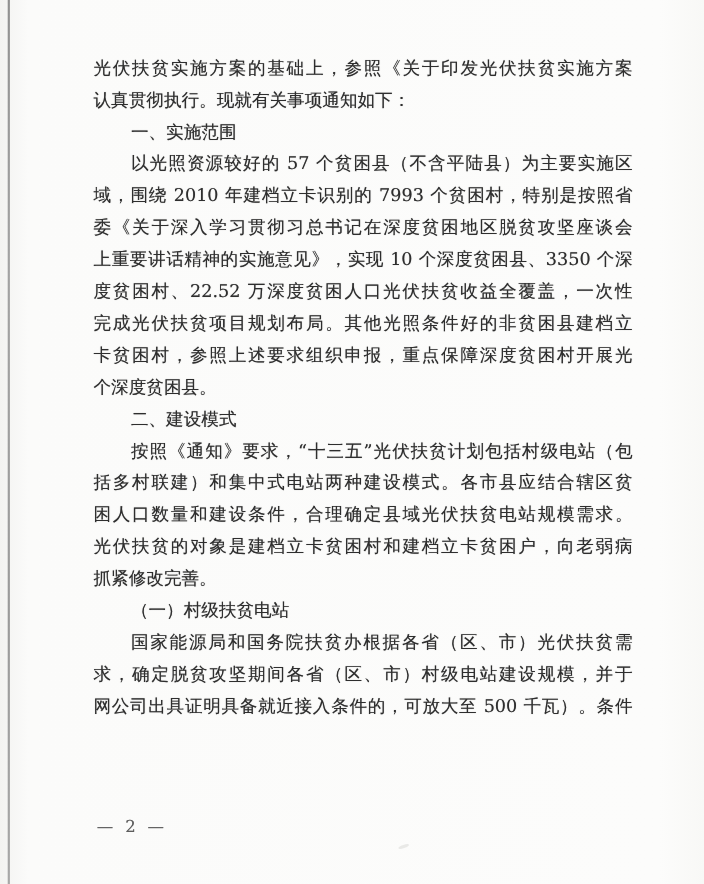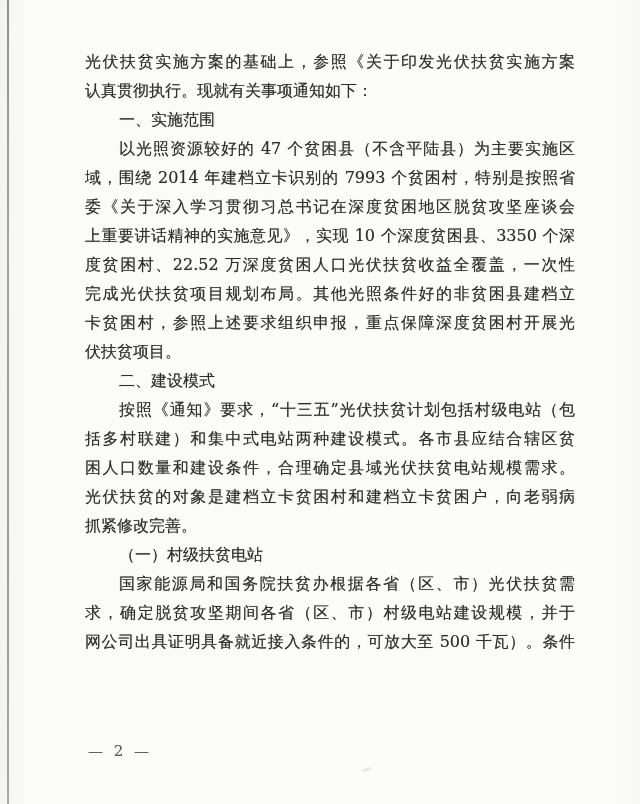--- a/index.html
+++ b/index.html
@@ -71,28 +71,28 @@
 </head>
 <body>
 
 <div class="page">
   <div class="scan-line"></div>
 
   <main class="body">
     <div class="ln fill">光伏扶贫实施方案的基础上，参照《关于印发光伏扶贫实施方案</div>
     <div class="ln">认真贯彻执行。现就有关事项通知如下：</div>
     <div class="ln indent">一、实施范围</div>
-    <div class="ln indent fill">以光照资源较好的 47 个贫困县（不含平陆县）为主要实施区</div>
-    <div class="ln fill">域，围绕 2014 年建档立卡识别的 7993 个贫困村，特别是按照省</div>
+    <div class="ln indent fill">以光照资源较好的 57 个贫困县（不含平陆县）为主要实施区</div>
+    <div class="ln fill">域，围绕 2010 年建档立卡识别的 7993 个贫困村，特别是按照省</div>
     <div class="ln fill">委《关于深入学习贯彻习总书记在深度贫困地区脱贫攻坚座谈会</div>
     <div class="ln fill">上重要讲话精神的实施意见》，实现 10 个深度贫困县、3350 个深</div>
     <div class="ln fill">度贫困村、22.52 万深度贫困人口光伏扶贫收益全覆盖，一次性</div>
     <div class="ln fill">完成光伏扶贫项目规划布局。其他光照条件好的非贫困县建档立</div>
     <div class="ln fill">卡贫困村，参照上述要求组织申报，重点保障深度贫困村开展光</div>
-    <div class="ln">伏扶贫项目。</div>
+    <div class="ln">个深度贫困县。</div>
     <div class="ln indent">二、建设模式</div>
     <div class="ln indent fill">按照《通知》要求，“十三五”光伏扶贫计划包括村级电站（包</div>
     <div class="ln fill">括多村联建）和集中式电站两种建设模式。各市县应结合辖区贫</div>
     <div class="ln fill">困人口数量和建设条件，合理确定县域光伏扶贫电站规模需求。</div>
     <div class="ln fill">光伏扶贫的对象是建档立卡贫困村和建档立卡贫困户，向老弱病</div>
     <div class="ln">抓紧修改完善。</div>
     <div class="ln indent">（一）村级扶贫电站</div>
     <div class="ln indent fill">国家能源局和国务院扶贫办根据各省（区、市）光伏扶贫需</div>
     <div class="ln fill">求，确定脱贫攻坚期间各省（区、市）村级电站建设规模，并于</div>
     <div class="ln fill">网公司出具证明具备就近接入条件的，可放大至 500 千瓦）。条件</div>

